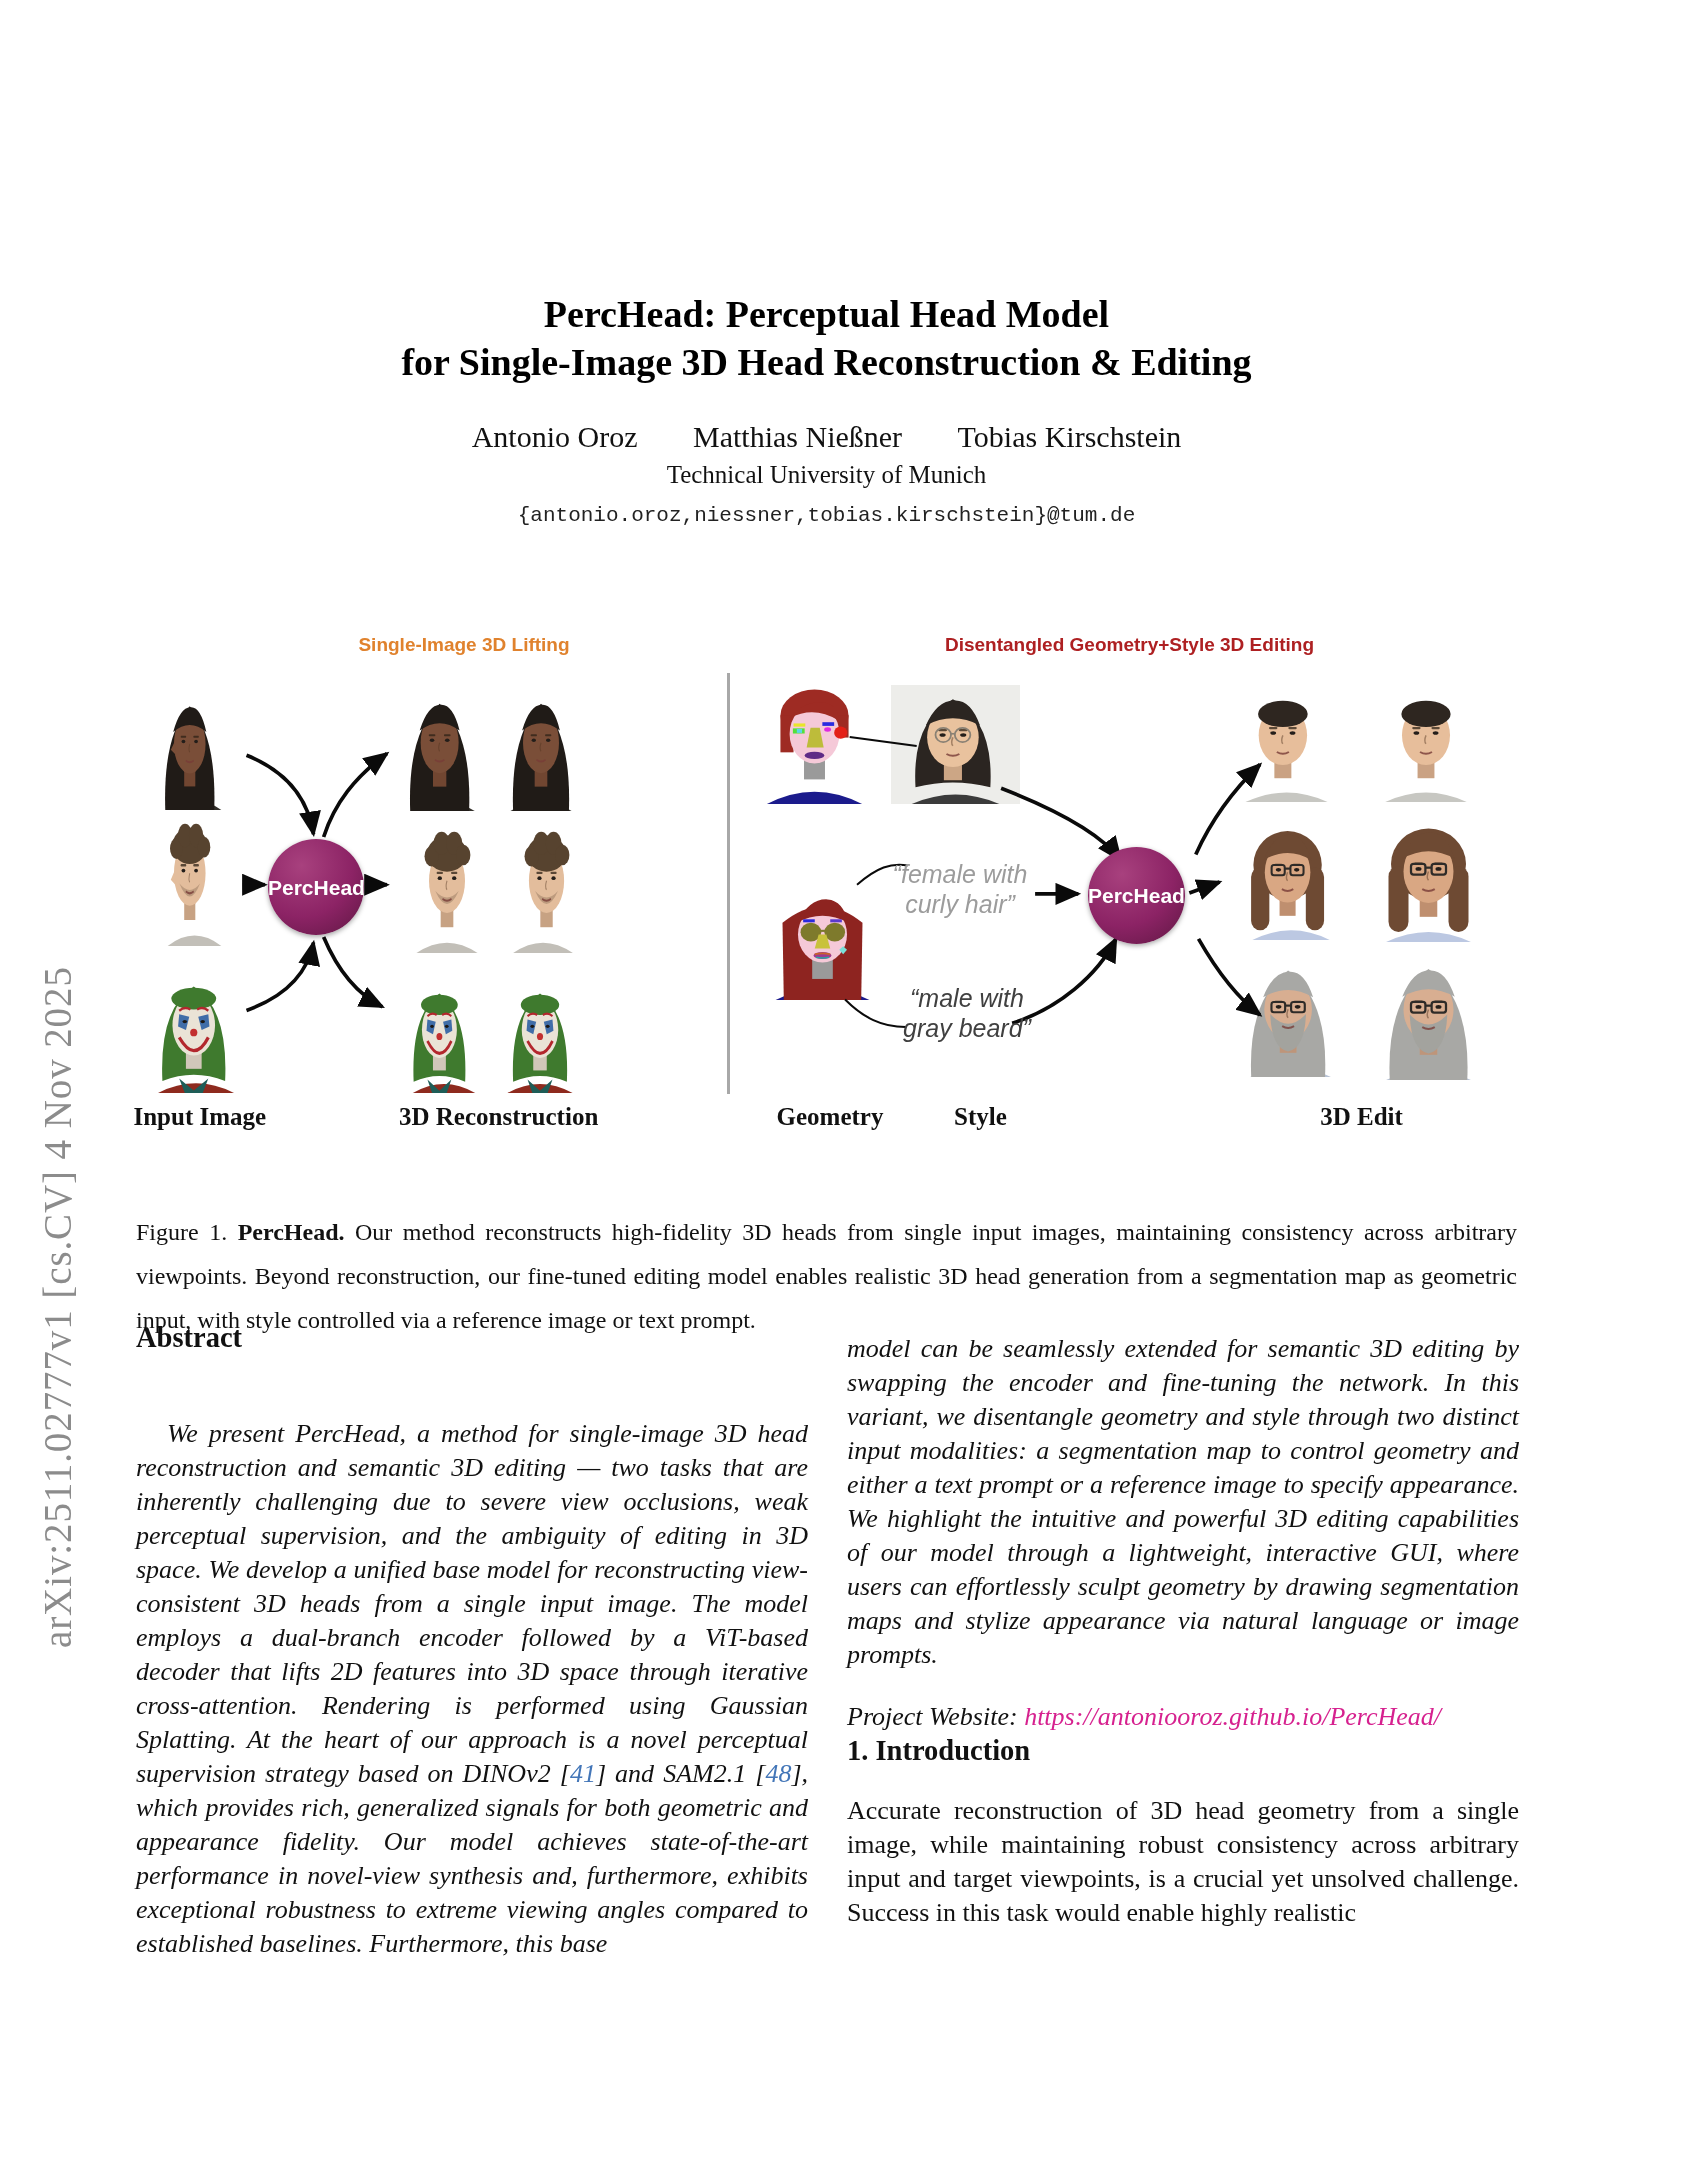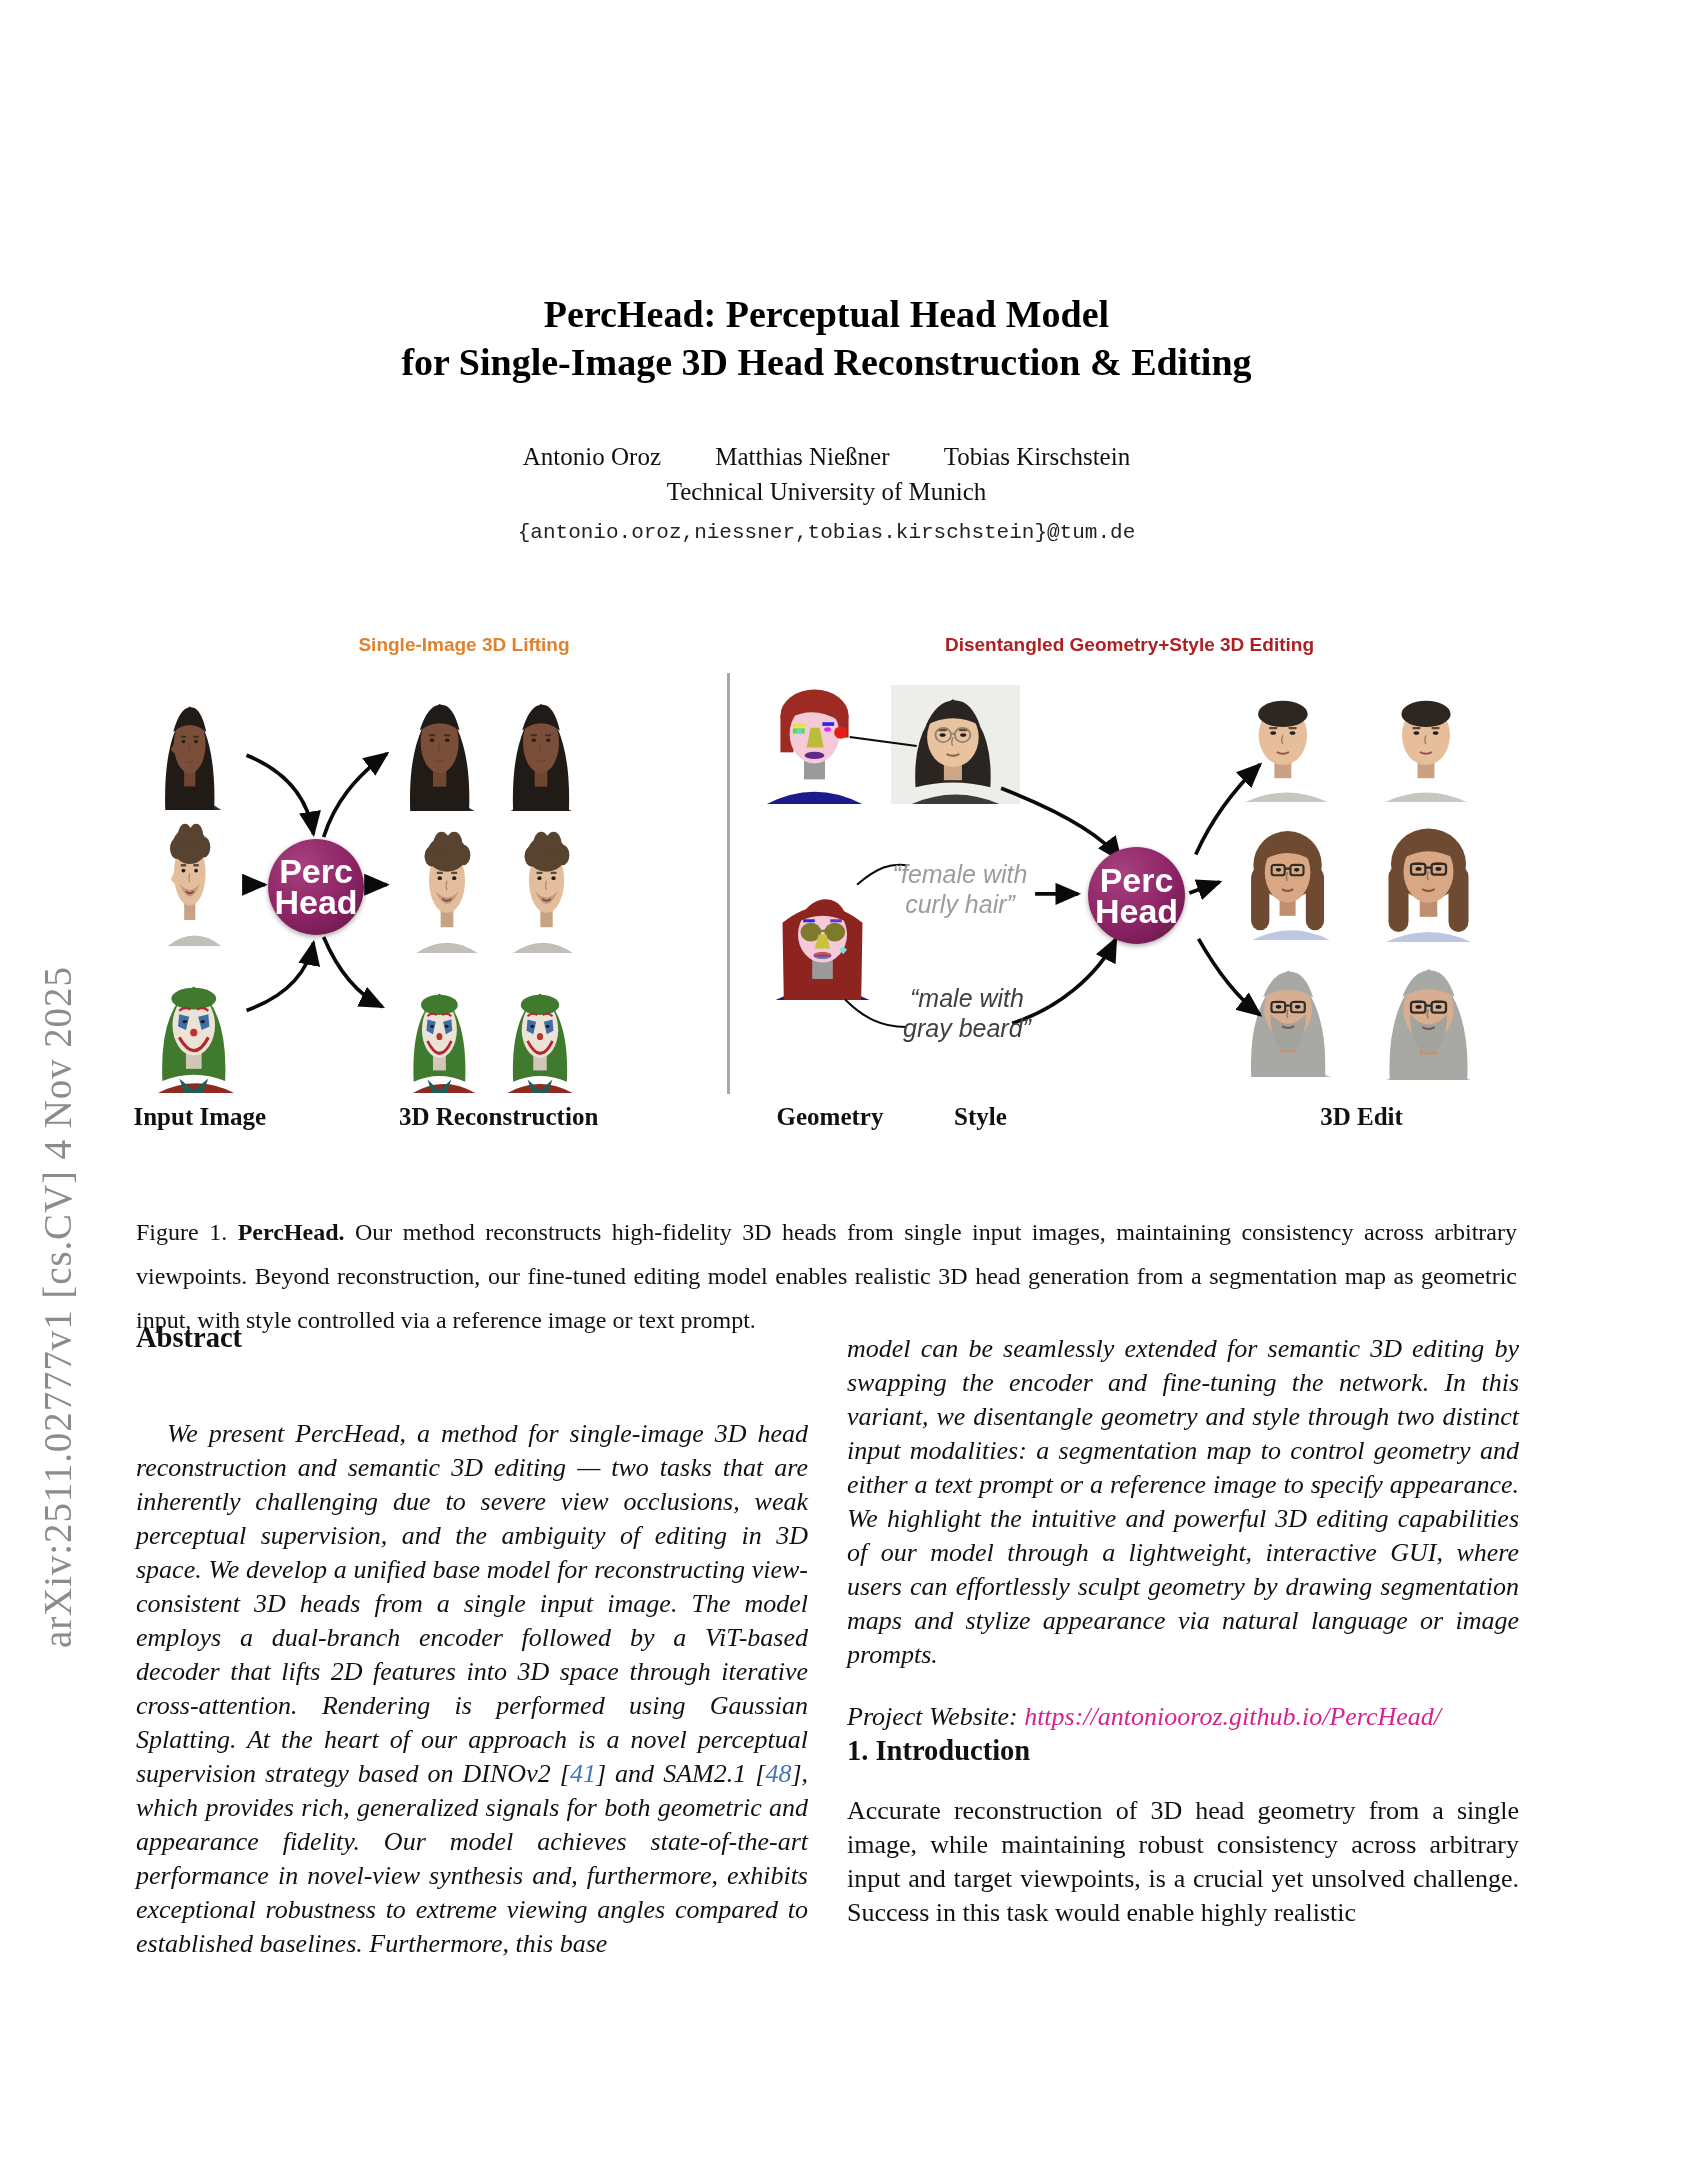--- a/index.html
+++ b/index.html
@@ -12,21 +12,21 @@
   
   .arxiv-side{
     position:absolute; left:35px; top:1648px; width:1070px; height:59px;
     transform:rotate(-90deg); transform-origin:0 0;
     font-size:39px; color:#8c8c8c; letter-spacing:0.9px;
     font-family:"Liberation Serif", serif; white-space:nowrap;
   }
   
   .hdr{position:absolute; left:0; top:290px; width:1653px; text-align:center;}
   .hdr .title{font-size:38px; font-weight:bold; line-height:48px; color:#000;}
-  .authors{margin-top:57px; font-size:25px;}
+  .authors{margin-top:34px; font-size:30px;}
   .authors span{margin:0 24px;}
   .affil{margin-top:7.3px; font-size:25px;}
   .email{
     margin-top:14.7px; font-size:21px; color:#222;
     font-family:"Liberation Mono","DejaVu Sans Mono", monospace;
   }
   
   .fig{position:absolute; left:129px; top:634px; width:1389px; height:528px;}
   .fig *{box-sizing:border-box;}
   .panel-title{
@@ -34,23 +34,23 @@
     font-weight:bold; font-size:19px; text-align:center; white-space:nowrap;
   }
   #hdr-left{left:55px; width:560px;}
   #hdr-right{left:725px; width:551px;}
   .divider{position:absolute; left:598px; top:39px; width:2.8px; height:421px; background:#a8a8a8;}
   .arrows{position:absolute; left:0; top:0; z-index:2;}
   .portrait{position:absolute; z-index:1;}
   .portrait svg{display:block; width:100%; height:100%;}
   .model-node{
     position:absolute; z-index:3; border-radius:50%;
-    display:flex; flex-direction:column; align-items:center; justify-content:center;
+    display:flex; flex-direction:row; align-items:center; 
     color:#fff; font-family:"Liberation Sans", sans-serif; font-weight:bold;
-    font-size:34px; line-height:31px; text-align:center;
+    font-size:21px; line-height:31px; text-align:center;
     box-shadow:0 1.8px 5.5px rgba(0,0,0,.35);
   }
   #model-node-left{left:139px; top:205px; width:96px; height:96px;}
   #model-node-right{left:959px; top:213px; width:97px; height:97px;}
   .prompt{
     position:absolute; z-index:2; width:174px; text-align:center;
     font-family:"Liberation Sans", sans-serif; font-style:italic;
     font-size:25px; line-height:30px;
   }
   #prompt-female{left:744px; top:225px;}

